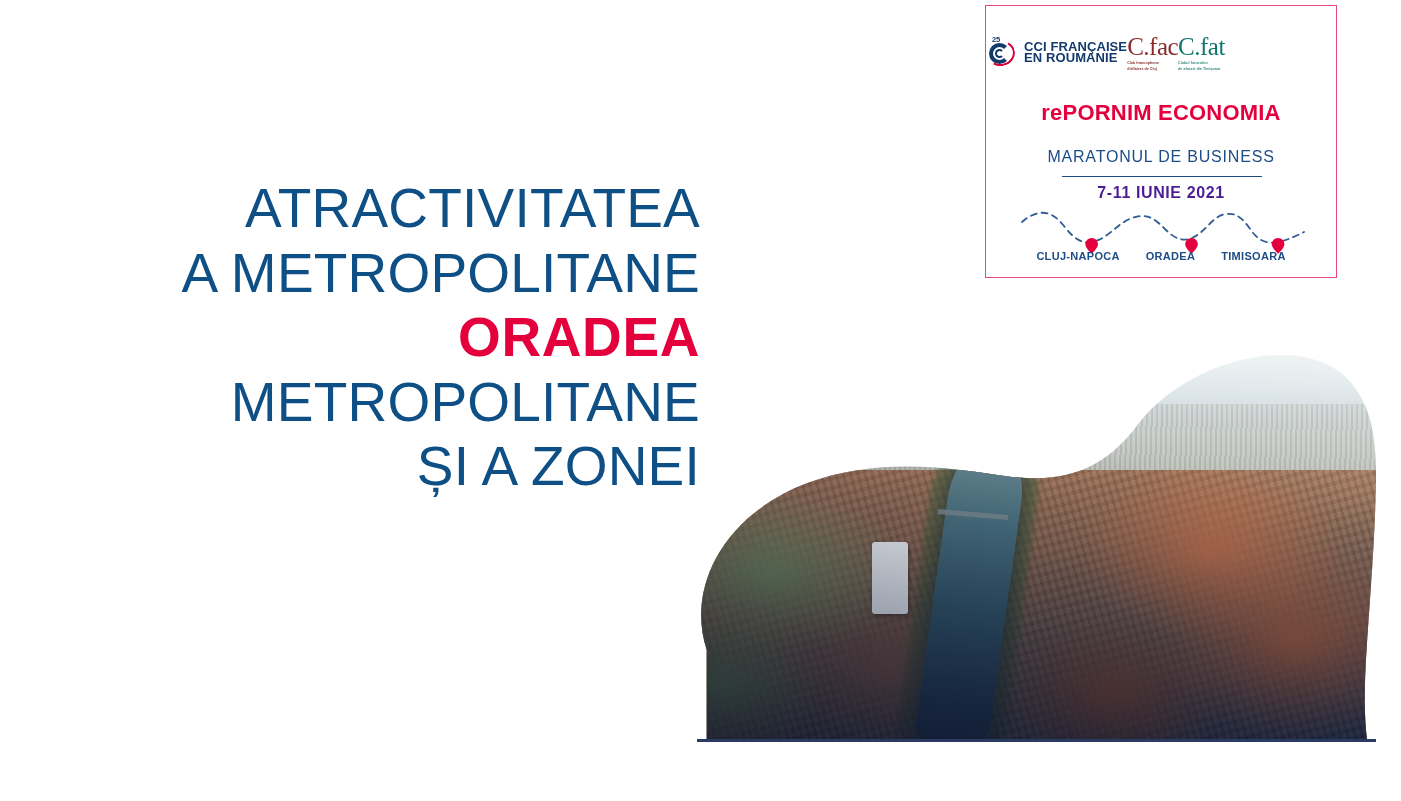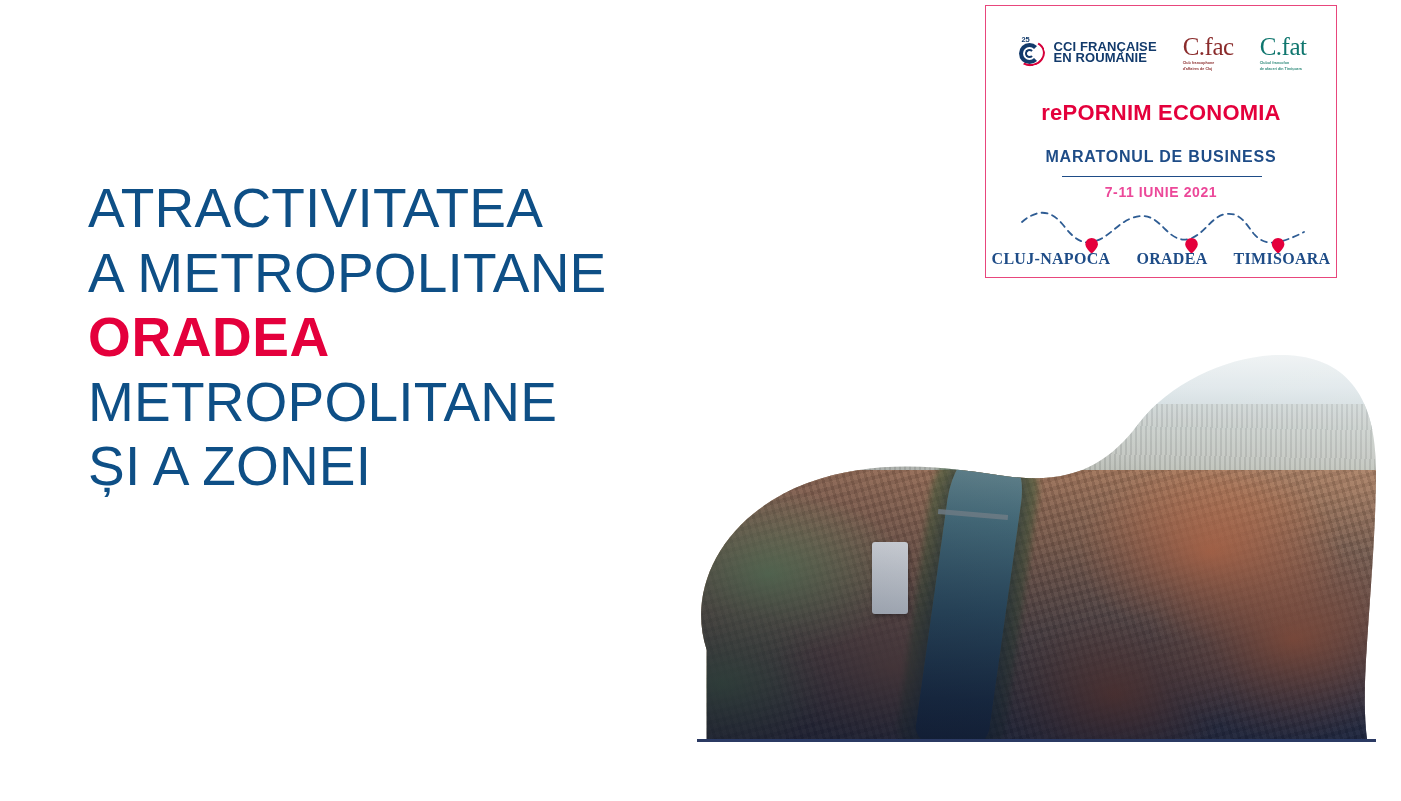--- a/index.html
+++ b/index.html
@@ -13,23 +13,24 @@
     width: 1401px;
     height: 801px;
     background: #ffffff;
     overflow: hidden;
     font-family: "Liberation Sans", sans-serif;
   }
 
   
   #title-block {
     position: absolute;
-    left: 88px;
+    left: 80px;
     top: 176px;
     width: 620px;
+    text-align: right;
   }
   .title-line {
     font-family: "Liberation Sans", sans-serif;
     font-size: 55px;
     line-height: 64.5px;
     letter-spacing: 0.2px;
     color: #0E4F86;
     font-weight: 400;
     white-space: nowrap;
   }
@@ -151,22 +152,20 @@
     background: #ffffff;
     box-sizing: border-box;
   }
   #badge-logos {
     position: absolute;
     left: 0; right: 0;
     top: 22px;
     height: 48px;
     display: flex;
     align-items: center;
-    justify-content: center;
-    gap: 26px;
   }
   
   .logo-cci { display: flex; align-items: center; gap: 4px; }
   .cci-mark { position: relative; width: 34px; height: 32px; }
   .cci-25 {
     position: absolute; left: 6px; top: -1px;
     font-size: 7.5px; font-weight: 700; color: #123A6B;
     letter-spacing: -.2px;
   }
   .cci-c {
@@ -217,43 +216,42 @@
 
   #badge-headline {
     position: absolute; left: 0; right: 0; top: 94px;
     text-align: center;
     font-size: 22px; font-weight: 700;
     color: #E4003C; letter-spacing: .2px;
   }
   #badge-subtitle {
     position: absolute; left: 0; right: 0; top: 142px;
     text-align: center;
-    font-size: 16px; font-weight: 700;
+    font-size: 16px; font-weight: 400;
     color: #1E4C87; letter-spacing: .8px;
   }
   #badge-rule {
     position: absolute; left: 76px; top: 170px;
     width: 200px; height: 1.4px; background: #1E4C87;
   }
   #badge-date {
     position: absolute; left: 0; right: 0; top: 178px;
     text-align: center;
-    font-size: 14px; font-weight: 700;
-    color: #ec4899; letter-spacing: .6px;
+    font-size: 16px; font-weight: 700;
+    color: #4c1d95; letter-spacing: .6px;
   }
   #badge-map {
     position: absolute; left: 30px; top: 198px;
     width: 292px; height: 50px;
   }
   #badge-cities {
     position: absolute; left: 0; right: 0; top: 244px;
     display: flex; justify-content: center; gap: 26px;
-    font-size: 16px; font-weight: 700; color: #1E4C87;
+    font-size: 11px; font-weight: 700; color: #1E4C87;
     letter-spacing: .3px;
-    font-family: Liberation Serif, serif;
   }
   .city-label { white-space: nowrap; }
   .svg-defs { position: absolute; width: 0; height: 0; }
 </style>
 </head>
 <body>
 
 <div id="slide">
 
   <svg class="svg-defs" aria-hidden="true">

